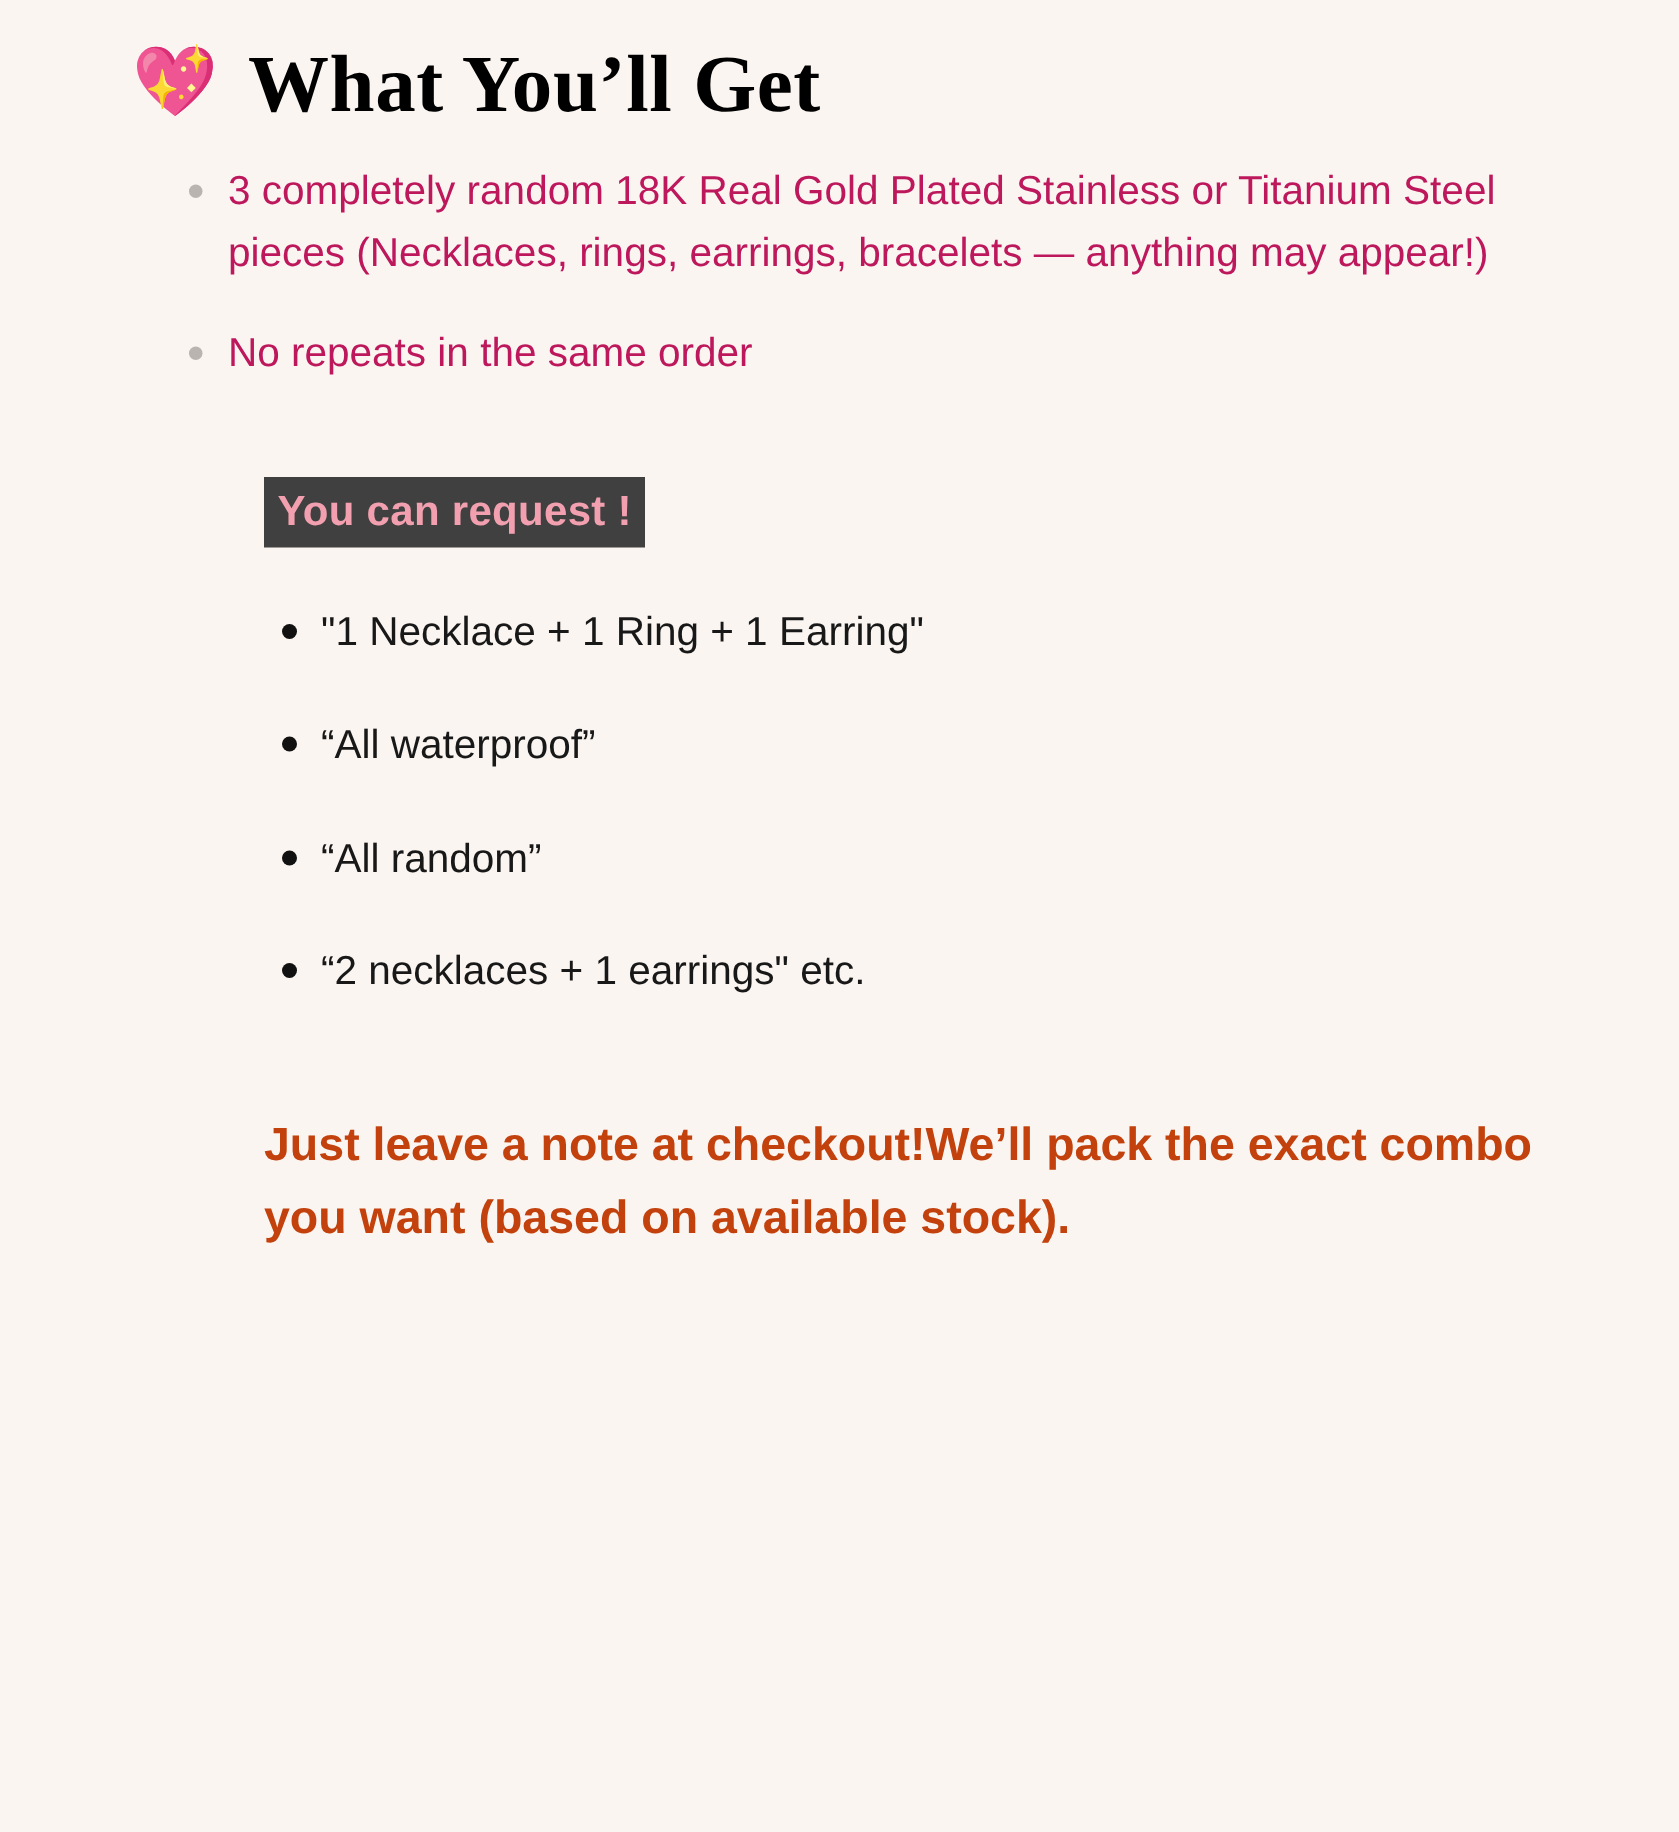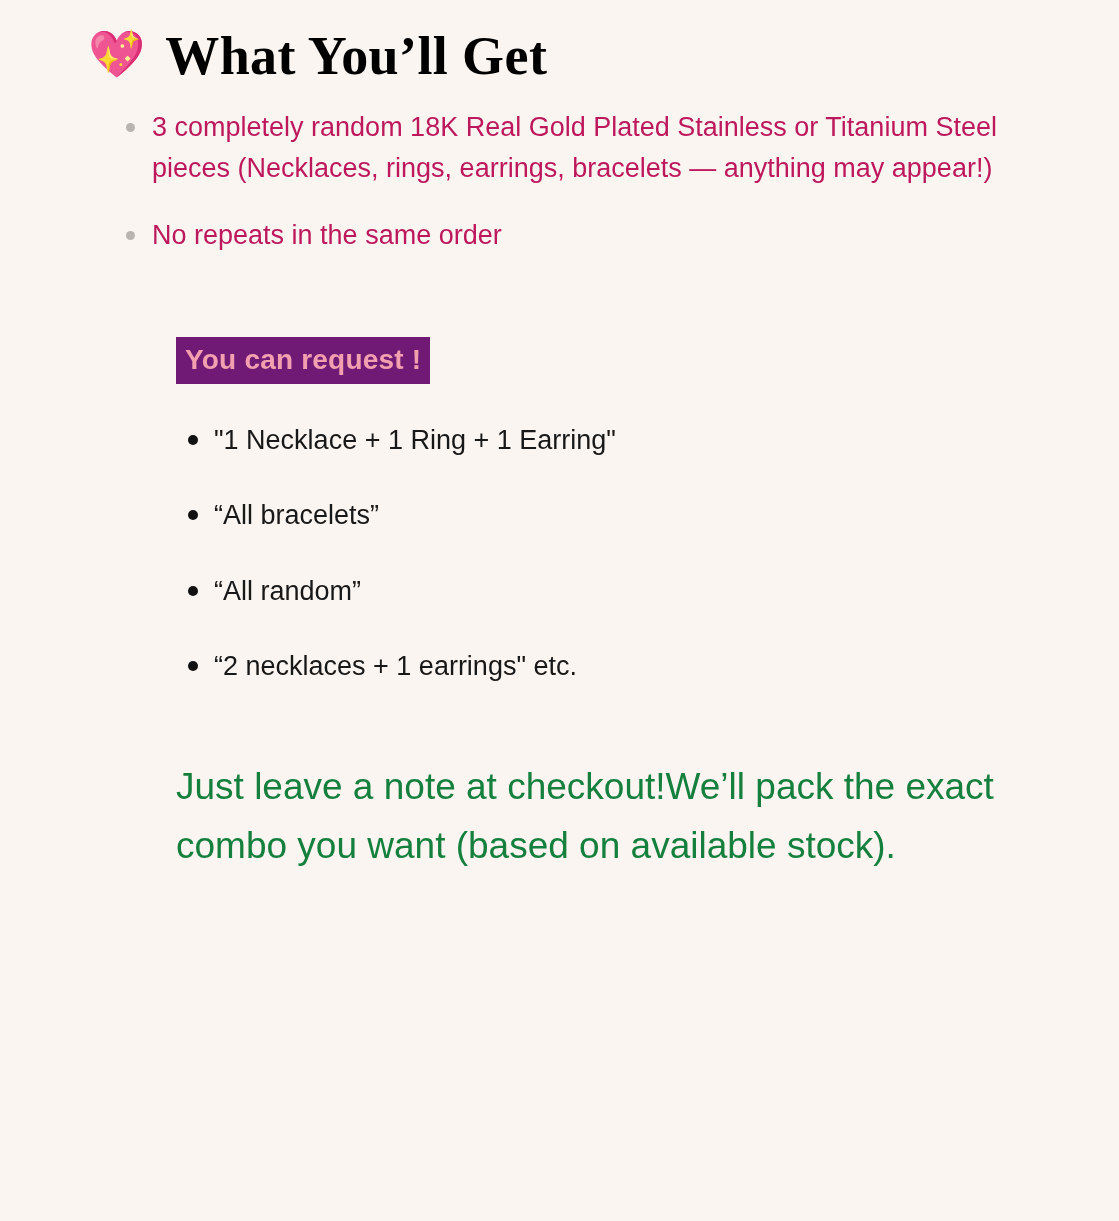--- a/index.html
+++ b/index.html
@@ -75,29 +75,28 @@
     background: #b9b4b0;
   }
 
   
   .request-block {
     margin: 62px 0 0 0;
     padding: 0 0 0 88px;
   }
   .request-highlight {
     display: inline-block;
-    background: #701a75;
+    background: #404040;
     color: #f2a0b0;
     font-weight: 700;
     font-size: 28px;
     line-height: 1.25;
     padding: 5px 9px 7px 9px;
     letter-spacing: 0.2px;
     white-space: nowrap;
-    margin-top: 19px;
   }
 
   
   ul.options {
     list-style: none;
     margin: 36px 0 0 0;
     padding: 0 0 0 100px;
   }
   ul.options > li {
     position: relative;
@@ -118,24 +117,25 @@
     width: 10px;
     height: 10px;
     border-radius: 50%;
     background: #111111;
   }
 
   
   .closing {
     margin: 70px 0 0 0;
     padding: 0 0 0 88px;
-    font-size: 37px;
+    font-size: 31px;
     line-height: 1.6;
-    color: #15803d;
+    color: #c2410c;
     max-width: 1000px;
+    font-weight: bold;
   }
 </style>
 </head>
 <body>
 
 <div class="page">
 
   <h1 class="heading">
     <span class="heading-emoji">💖</span>
     <span class="heading-text">What You’ll Get</span>
@@ -145,20 +145,20 @@
     <li>3 completely random 18K Real Gold Plated Stainless or Titanium Steel pieces (Necklaces, rings, earrings, bracelets — anything may appear!)</li>
     <li>No repeats in the same order</li>
   </ul>
 
   <div class="request-block">
     <span class="request-highlight">You can request !</span>
   </div>
 
   <ul class="options">
     <li>"1 Necklace + 1 Ring + 1 Earring"</li>
-    <li>“All bracelets”</li>
+    <li>“All waterproof”</li>
     <li>“All random”</li>
     <li>“2 necklaces + 1 earrings" etc.</li>
   </ul>
 
   <p class="closing">Just leave a note at checkout!We’ll pack the exact combo you want (based on available stock).</p>
 
 </div>
 
 </body></html>

